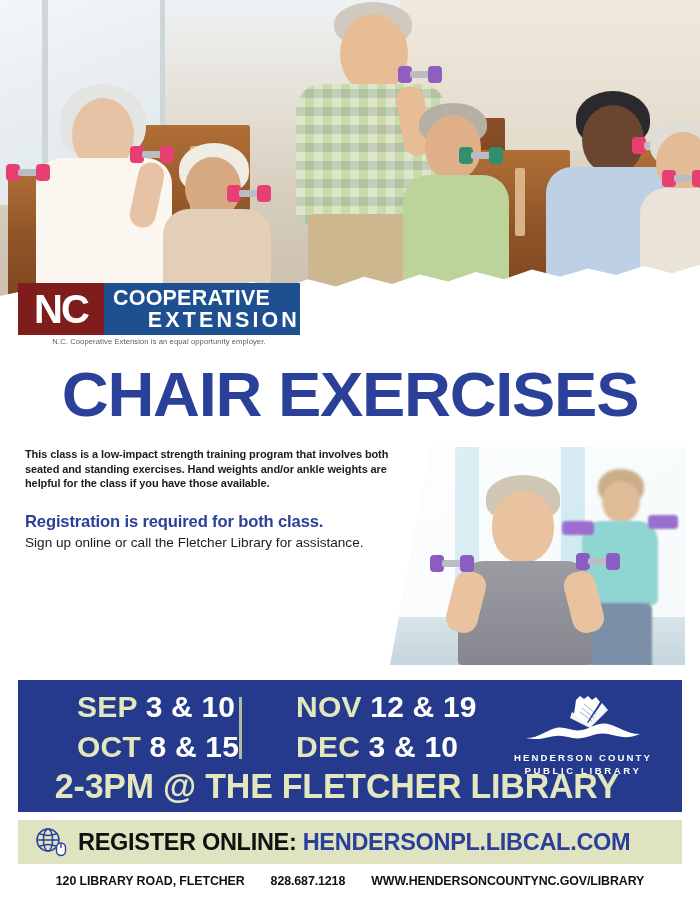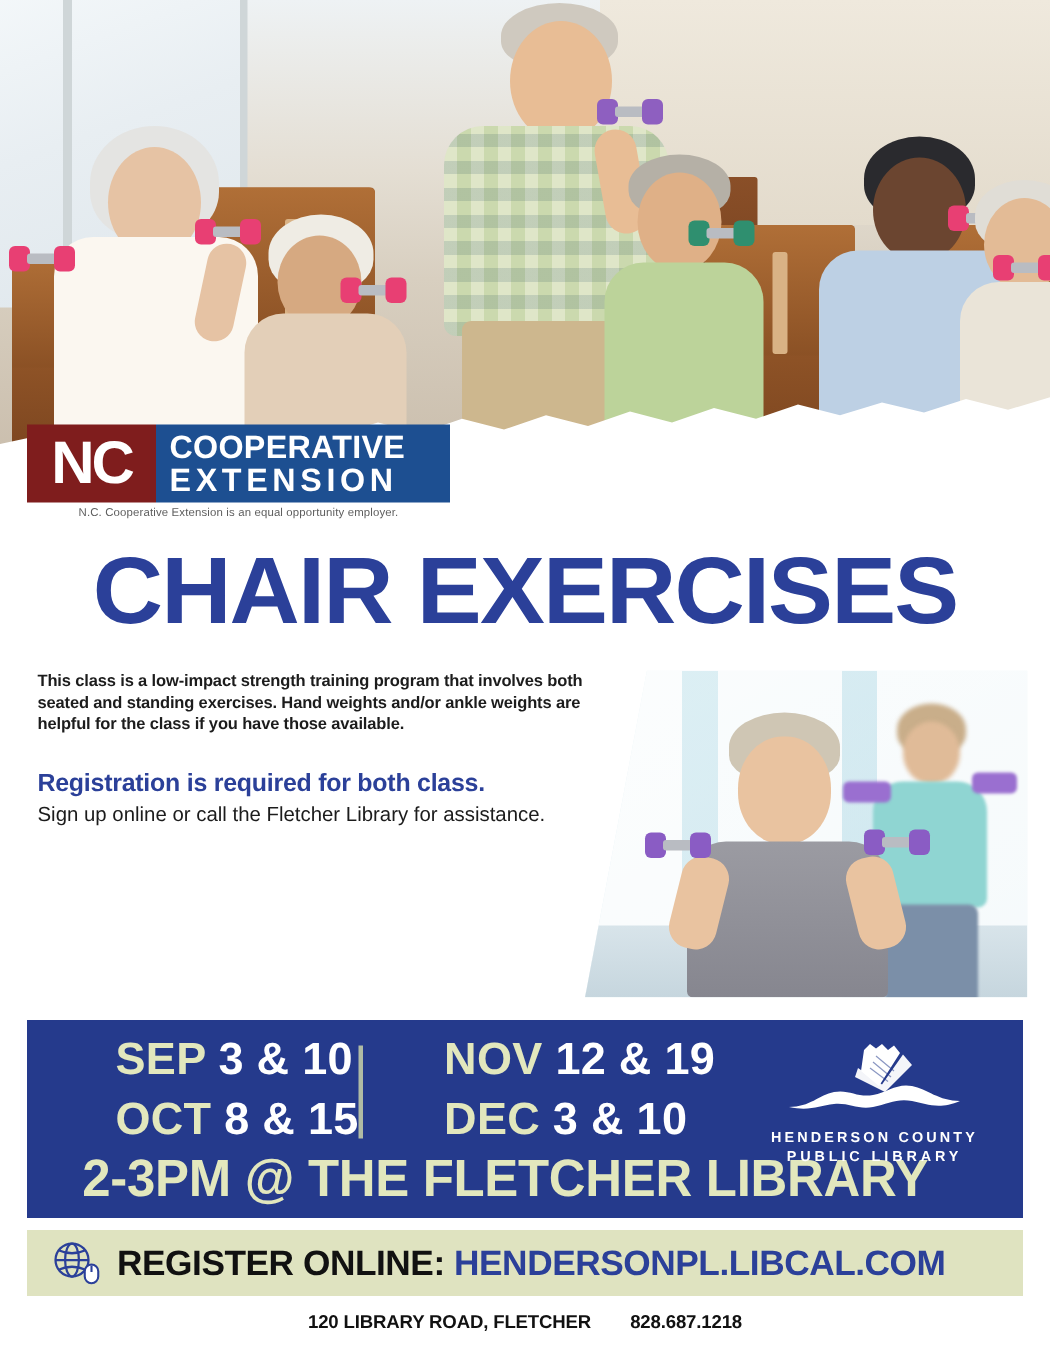--- a/index.html
+++ b/index.html
@@ -95,21 +95,21 @@
     font-weight: 700; font-size: 40px; letter-spacing: -2px;
     display: flex; align-items: center; justify-content: center;
     font-family: "Liberation Sans", sans-serif; line-height: 1;
   }
   .nc-blue {
     flex: 1; background: #1d4f91; color: #fff;
     display: flex; flex-direction: column; justify-content: center;
     padding-left: 9px;
   }
   .nc-blue .l1 { font-size: 21.5px; font-weight: 700; line-height: 1.04; letter-spacing: .2px; }
-  .nc-blue .l2 { font-size: 21.5px; font-weight: 700; line-height: 1.04; letter-spacing: 3.1px; }
+  .nc-blue .l2 { font-size: 21.5px; font-weight: 700; line-height: 1.04; letter-spacing: 3.1px; text-align: right; }
   .eeo {
     font-size: 7.6px; color: #5d5d5d; text-align: center;
     width: 282px; margin-top: 2px; letter-spacing: .1px;
   }
 
   
   .main-title {
     position: absolute; left: 0; top: 358px; width: 700px;
     text-align: center; color: #2b4099;
     font-size: 63px; font-weight: 700; letter-spacing: -1.2px;
@@ -429,13 +429,14 @@
   </svg>
   <div class="reg-text">
     <span>REGISTER ONLINE:</span>
     <span class="reg-url">HENDERSONPL.LIBCAL.COM</span>
   </div>
 </div>
 
 <div class="footer">
   <span>120 LIBRARY ROAD, FLETCHER</span>
   <span>828.687.1218</span>
+  <span>WWW.HENDERSONCOUNTYNC.GOV/LIBRARY</span>
 </div>
 
 </body></html>

